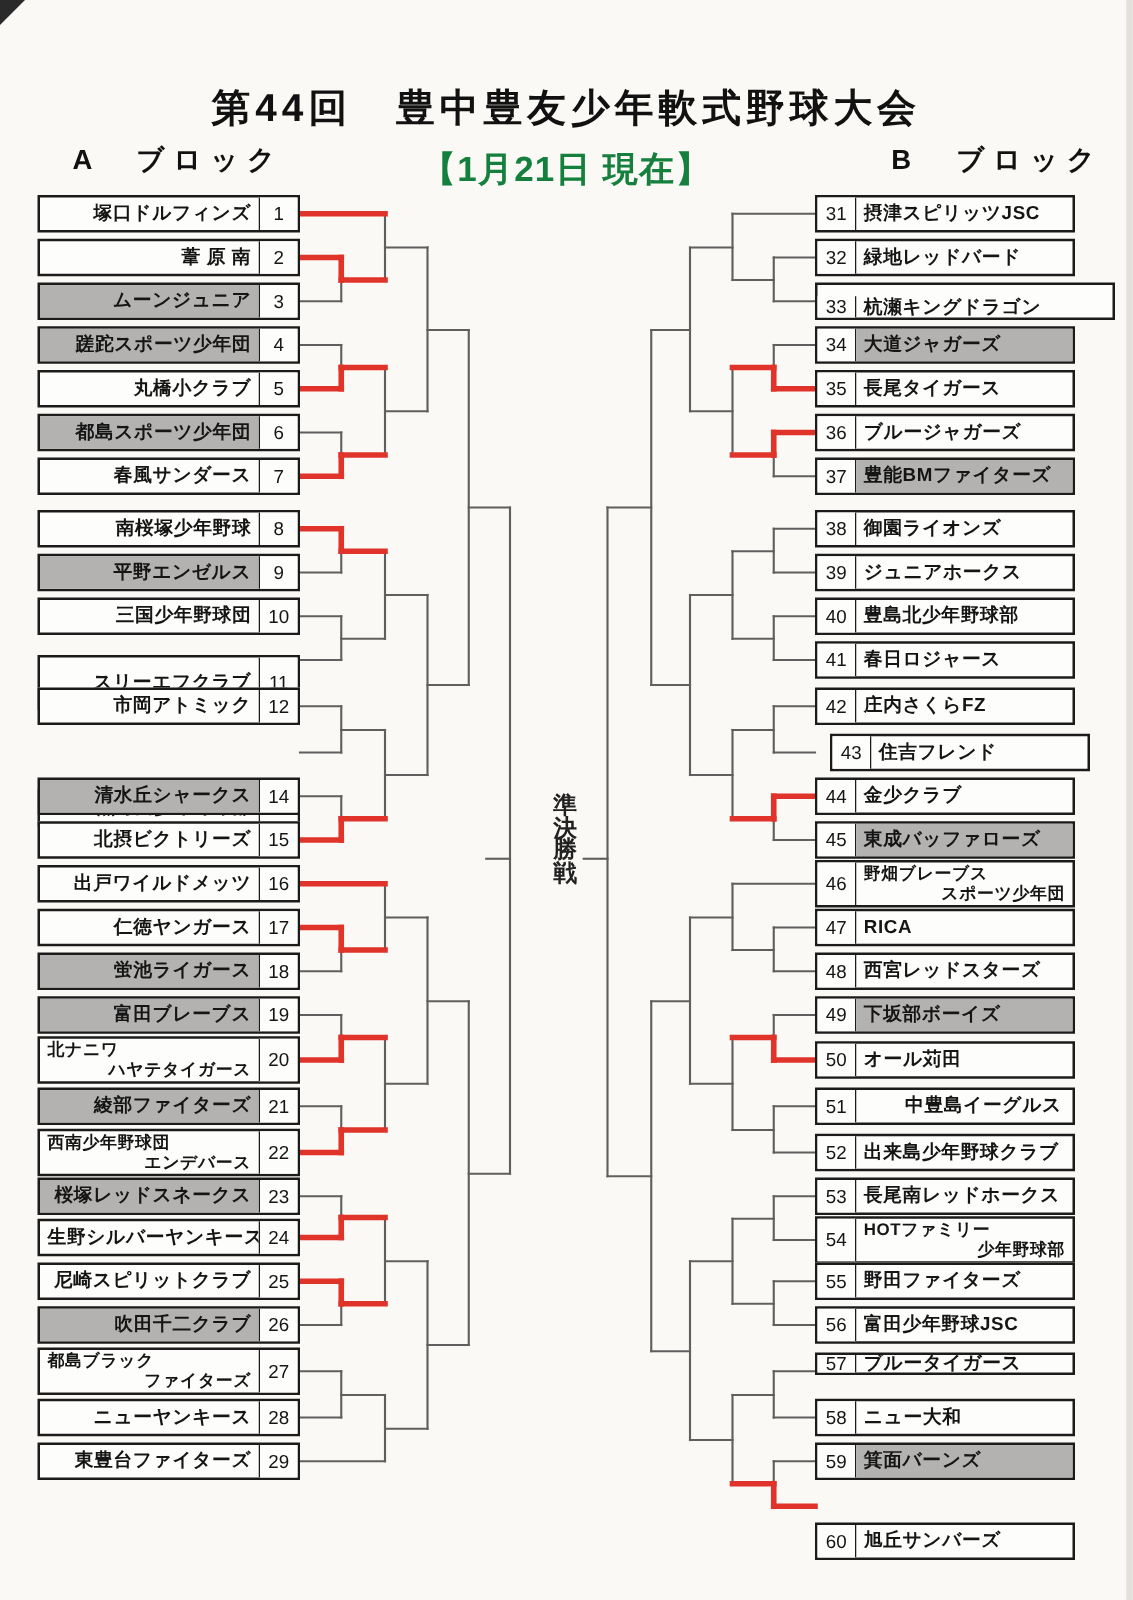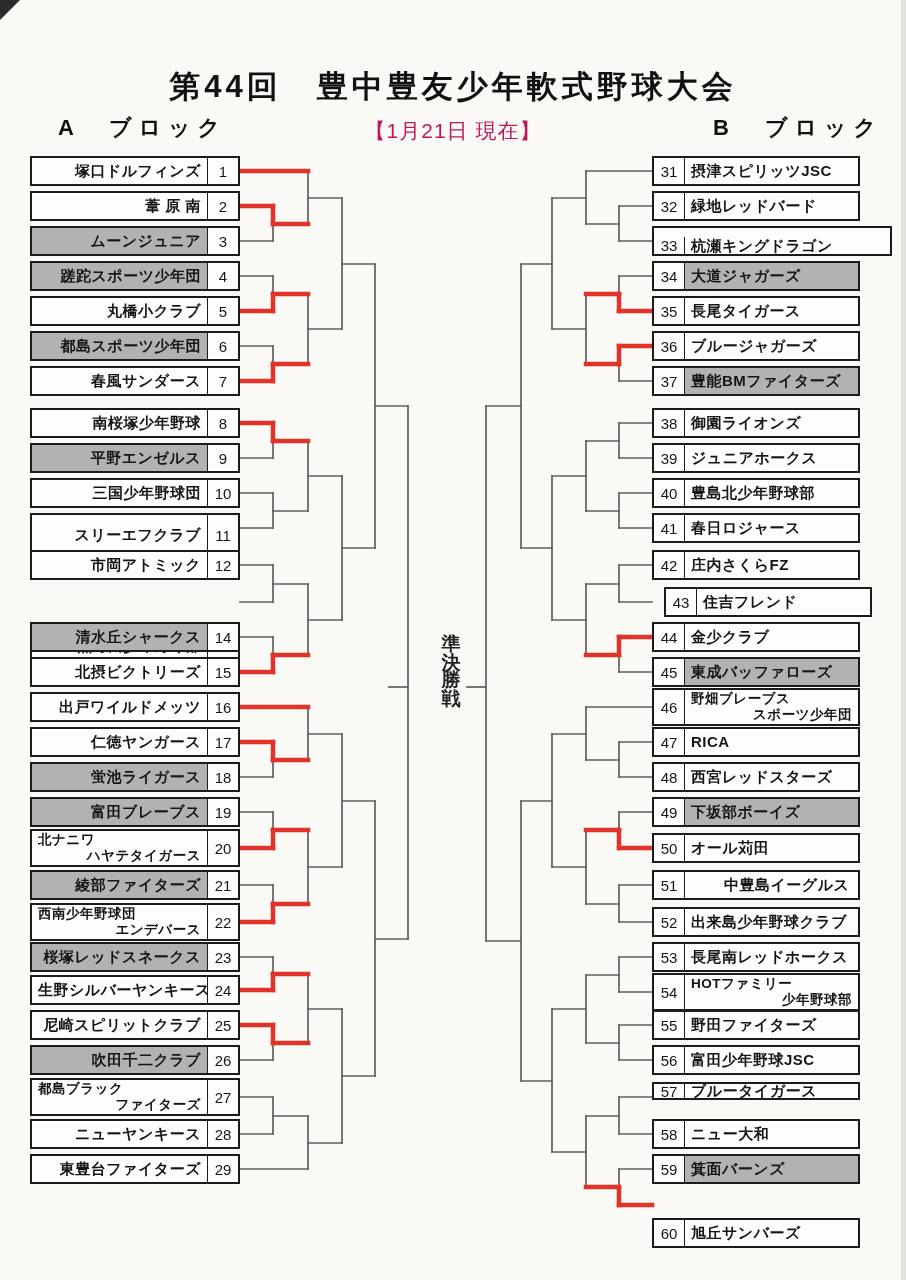--- a/index.html
+++ b/index.html
@@ -18,21 +18,21 @@
     position:absolute;left:0;top:66px;width:906px;text-align:center;
     font-size:31px;font-weight:700;letter-spacing:4px;color:#111;
   }
   .block-label{
     position:absolute;top:113px;font-size:22px;font-weight:600;letter-spacing:7px;color:#111;
   }
   .block-label.a{left:58px;width:200px;}
   .block-label.b{left:698px;width:200px;text-align:center;}
   .date-note{
     position:absolute;left:330px;top:117px;width:246px;text-align:center;
-    font-size:21px;font-weight:400;color:#be185d;letter-spacing:1px;
+    font-size:28px;font-weight:700;color:#15803d;letter-spacing:1px;
   }
   .center-label{
     position:absolute;left:432px;top:618px;height:160px;width:32px;
     writing-mode:vertical-rl;text-orientation:upright;
     font-size:19px;font-weight:600;letter-spacing:0.95em;color:#222;
   }
   #lines{position:absolute;left:0;top:0;}
   .tb{
     position:absolute;display:flex;box-sizing:border-box;
     border:2px solid #1b1b1b;background:#fdfdfb;
@@ -290,21 +290,21 @@
         <div class="num">8</div>
       </div>
       <div class="tb sideA" style="left: 30px; top: 443px; width: 210px; height: 30px;">
         <div class="nm shaded">平野エンゼルス</div>
         <div class="num">9</div>
       </div>
       <div class="tb sideA" style="left: 30px; top: 478px; width: 210px; height: 30px;">
         <div class="nm">三国少年野球団</div>
         <div class="num">10</div>
       </div>
-      <div class="tb sideA" style="left: 30px; top: 513px; width: 210px; height: 44px;">
+      <div class="tb sideA" style="left: 30px; top: 524px; width: 210px; height: 44px;">
         <div class="nm">スリーエフクラブ</div>
         <div class="num">11</div>
       </div>
       <div class="tb sideA" style="left: 30px; top: 550px; width: 210px; height: 30px;">
         <div class="nm">市岡アトミック</div>
         <div class="num">12</div>
       </div>
       <div class="tb sideA" style="left: 30px; top: 587px; width: 210px; height: 30px; margin-top: 44px;">
         <div class="nm">熊野田少年野球部</div>
         <div class="num">13</div>

